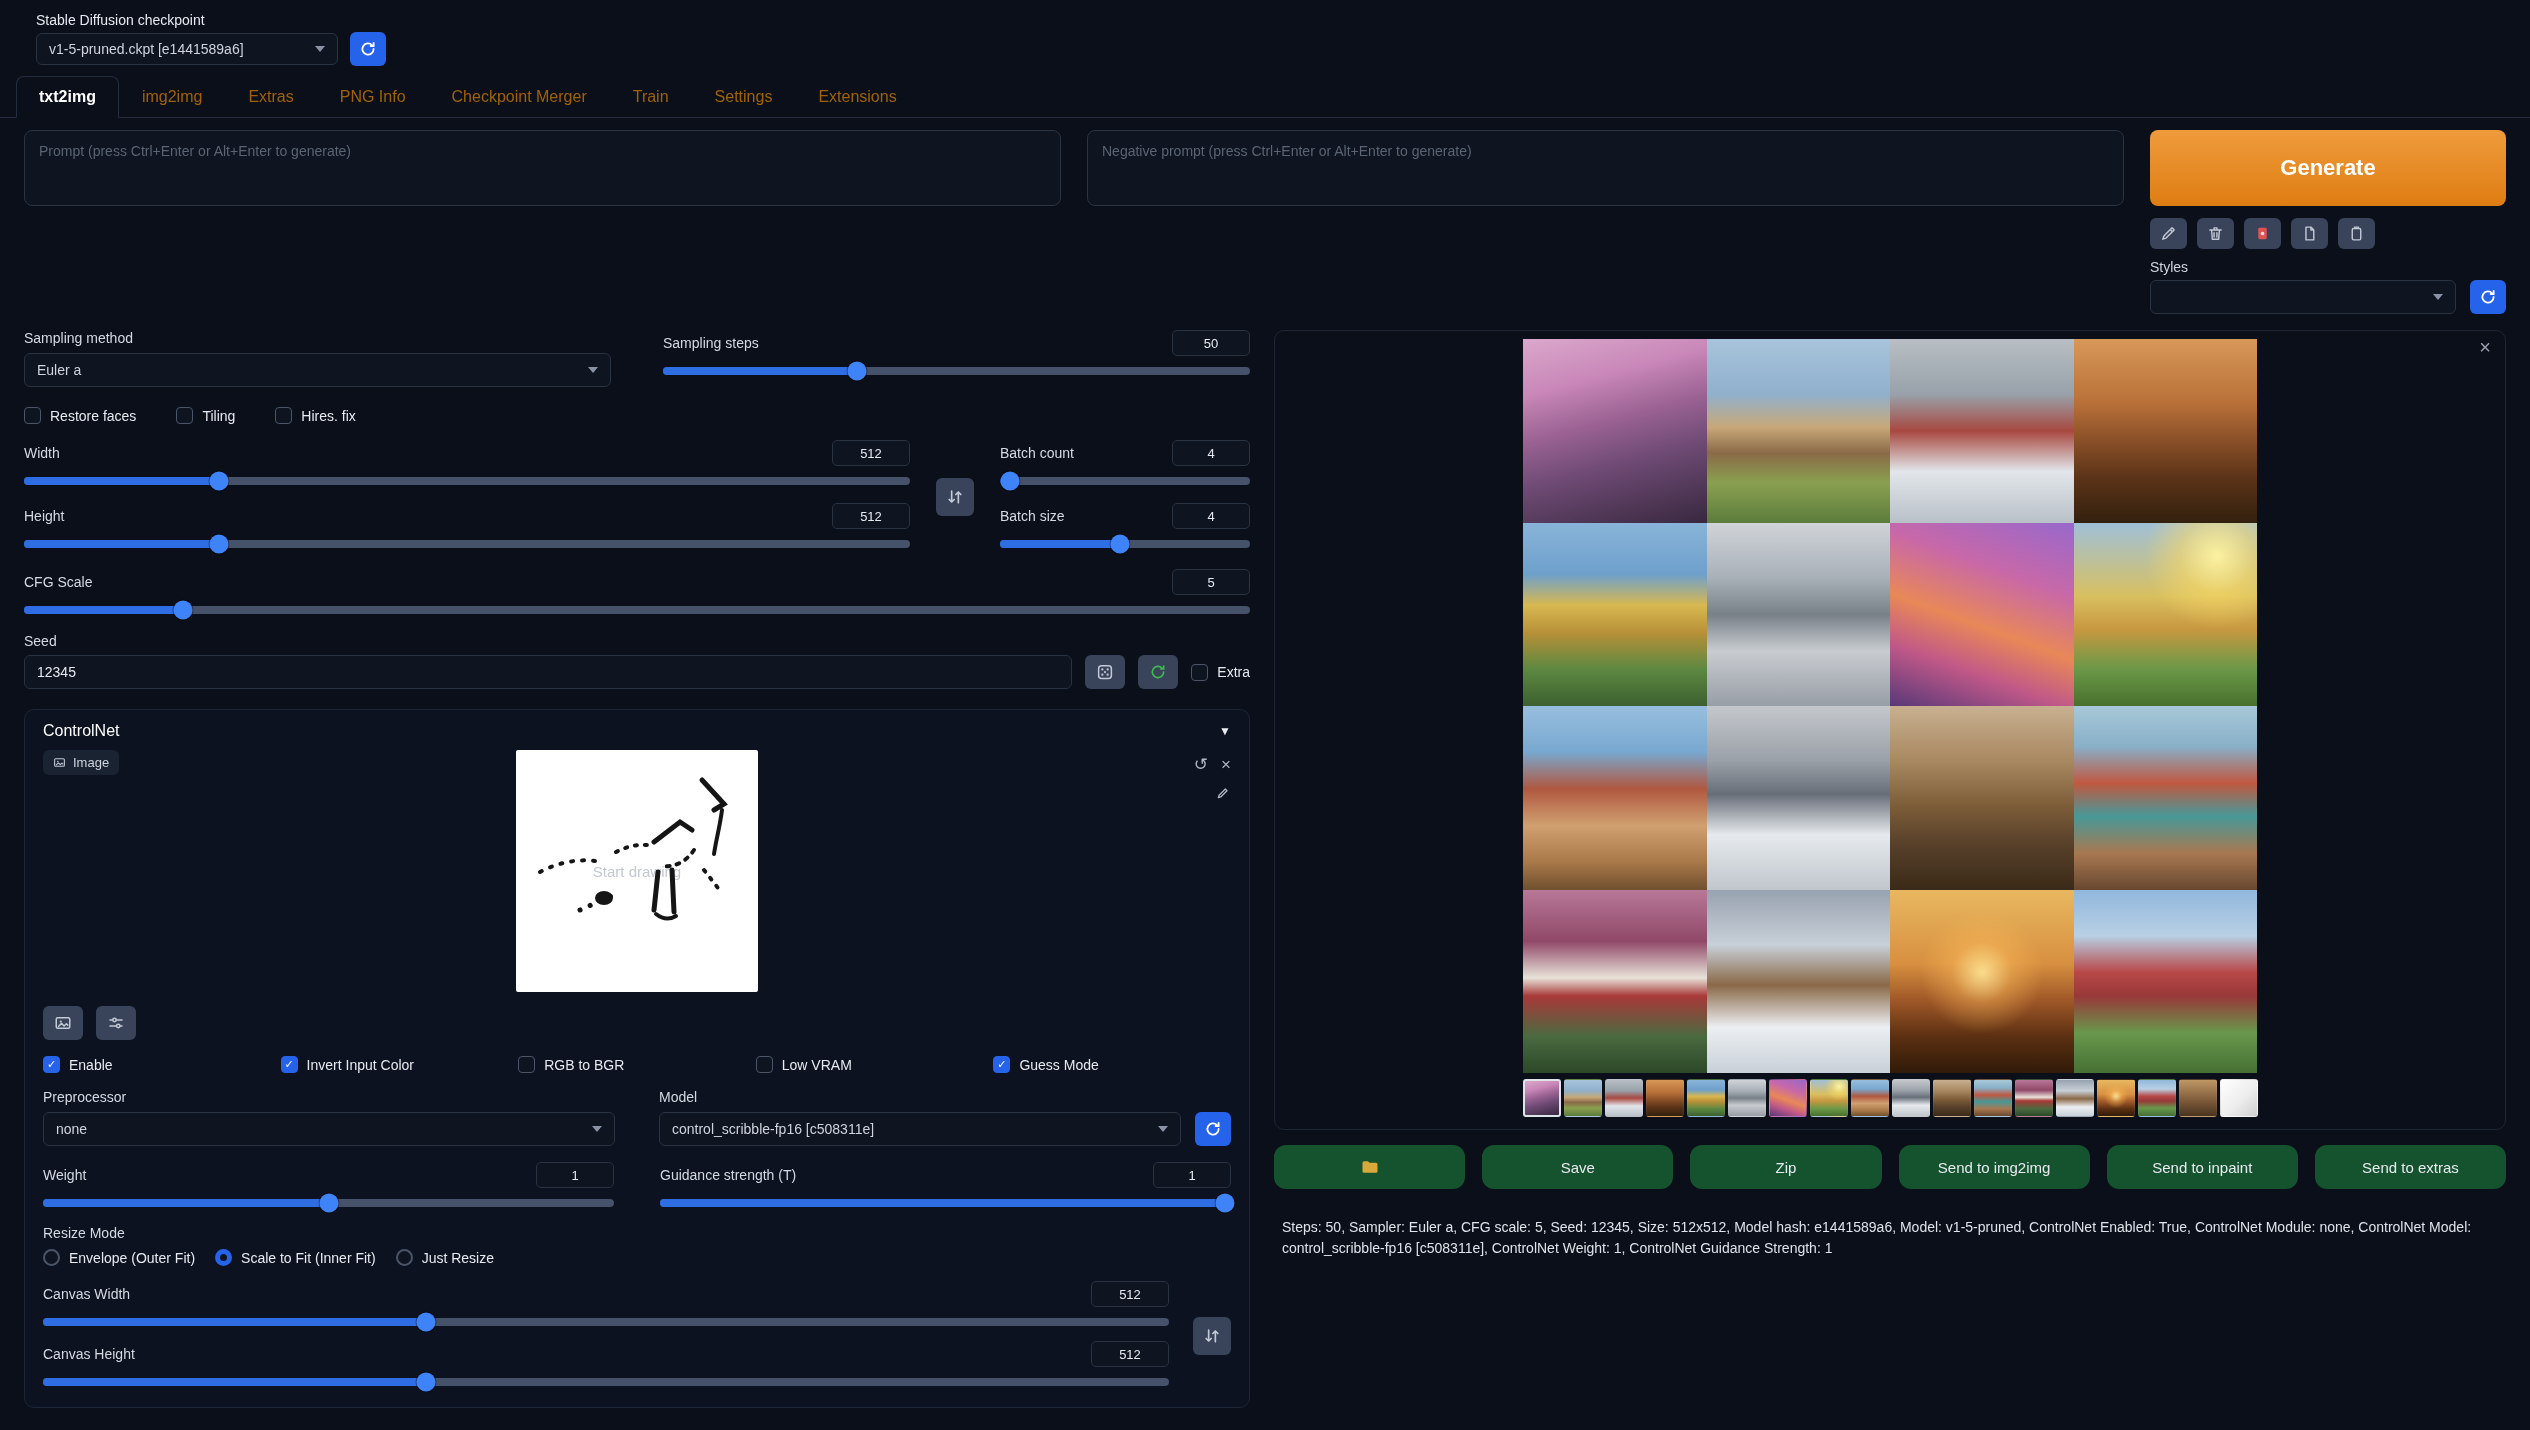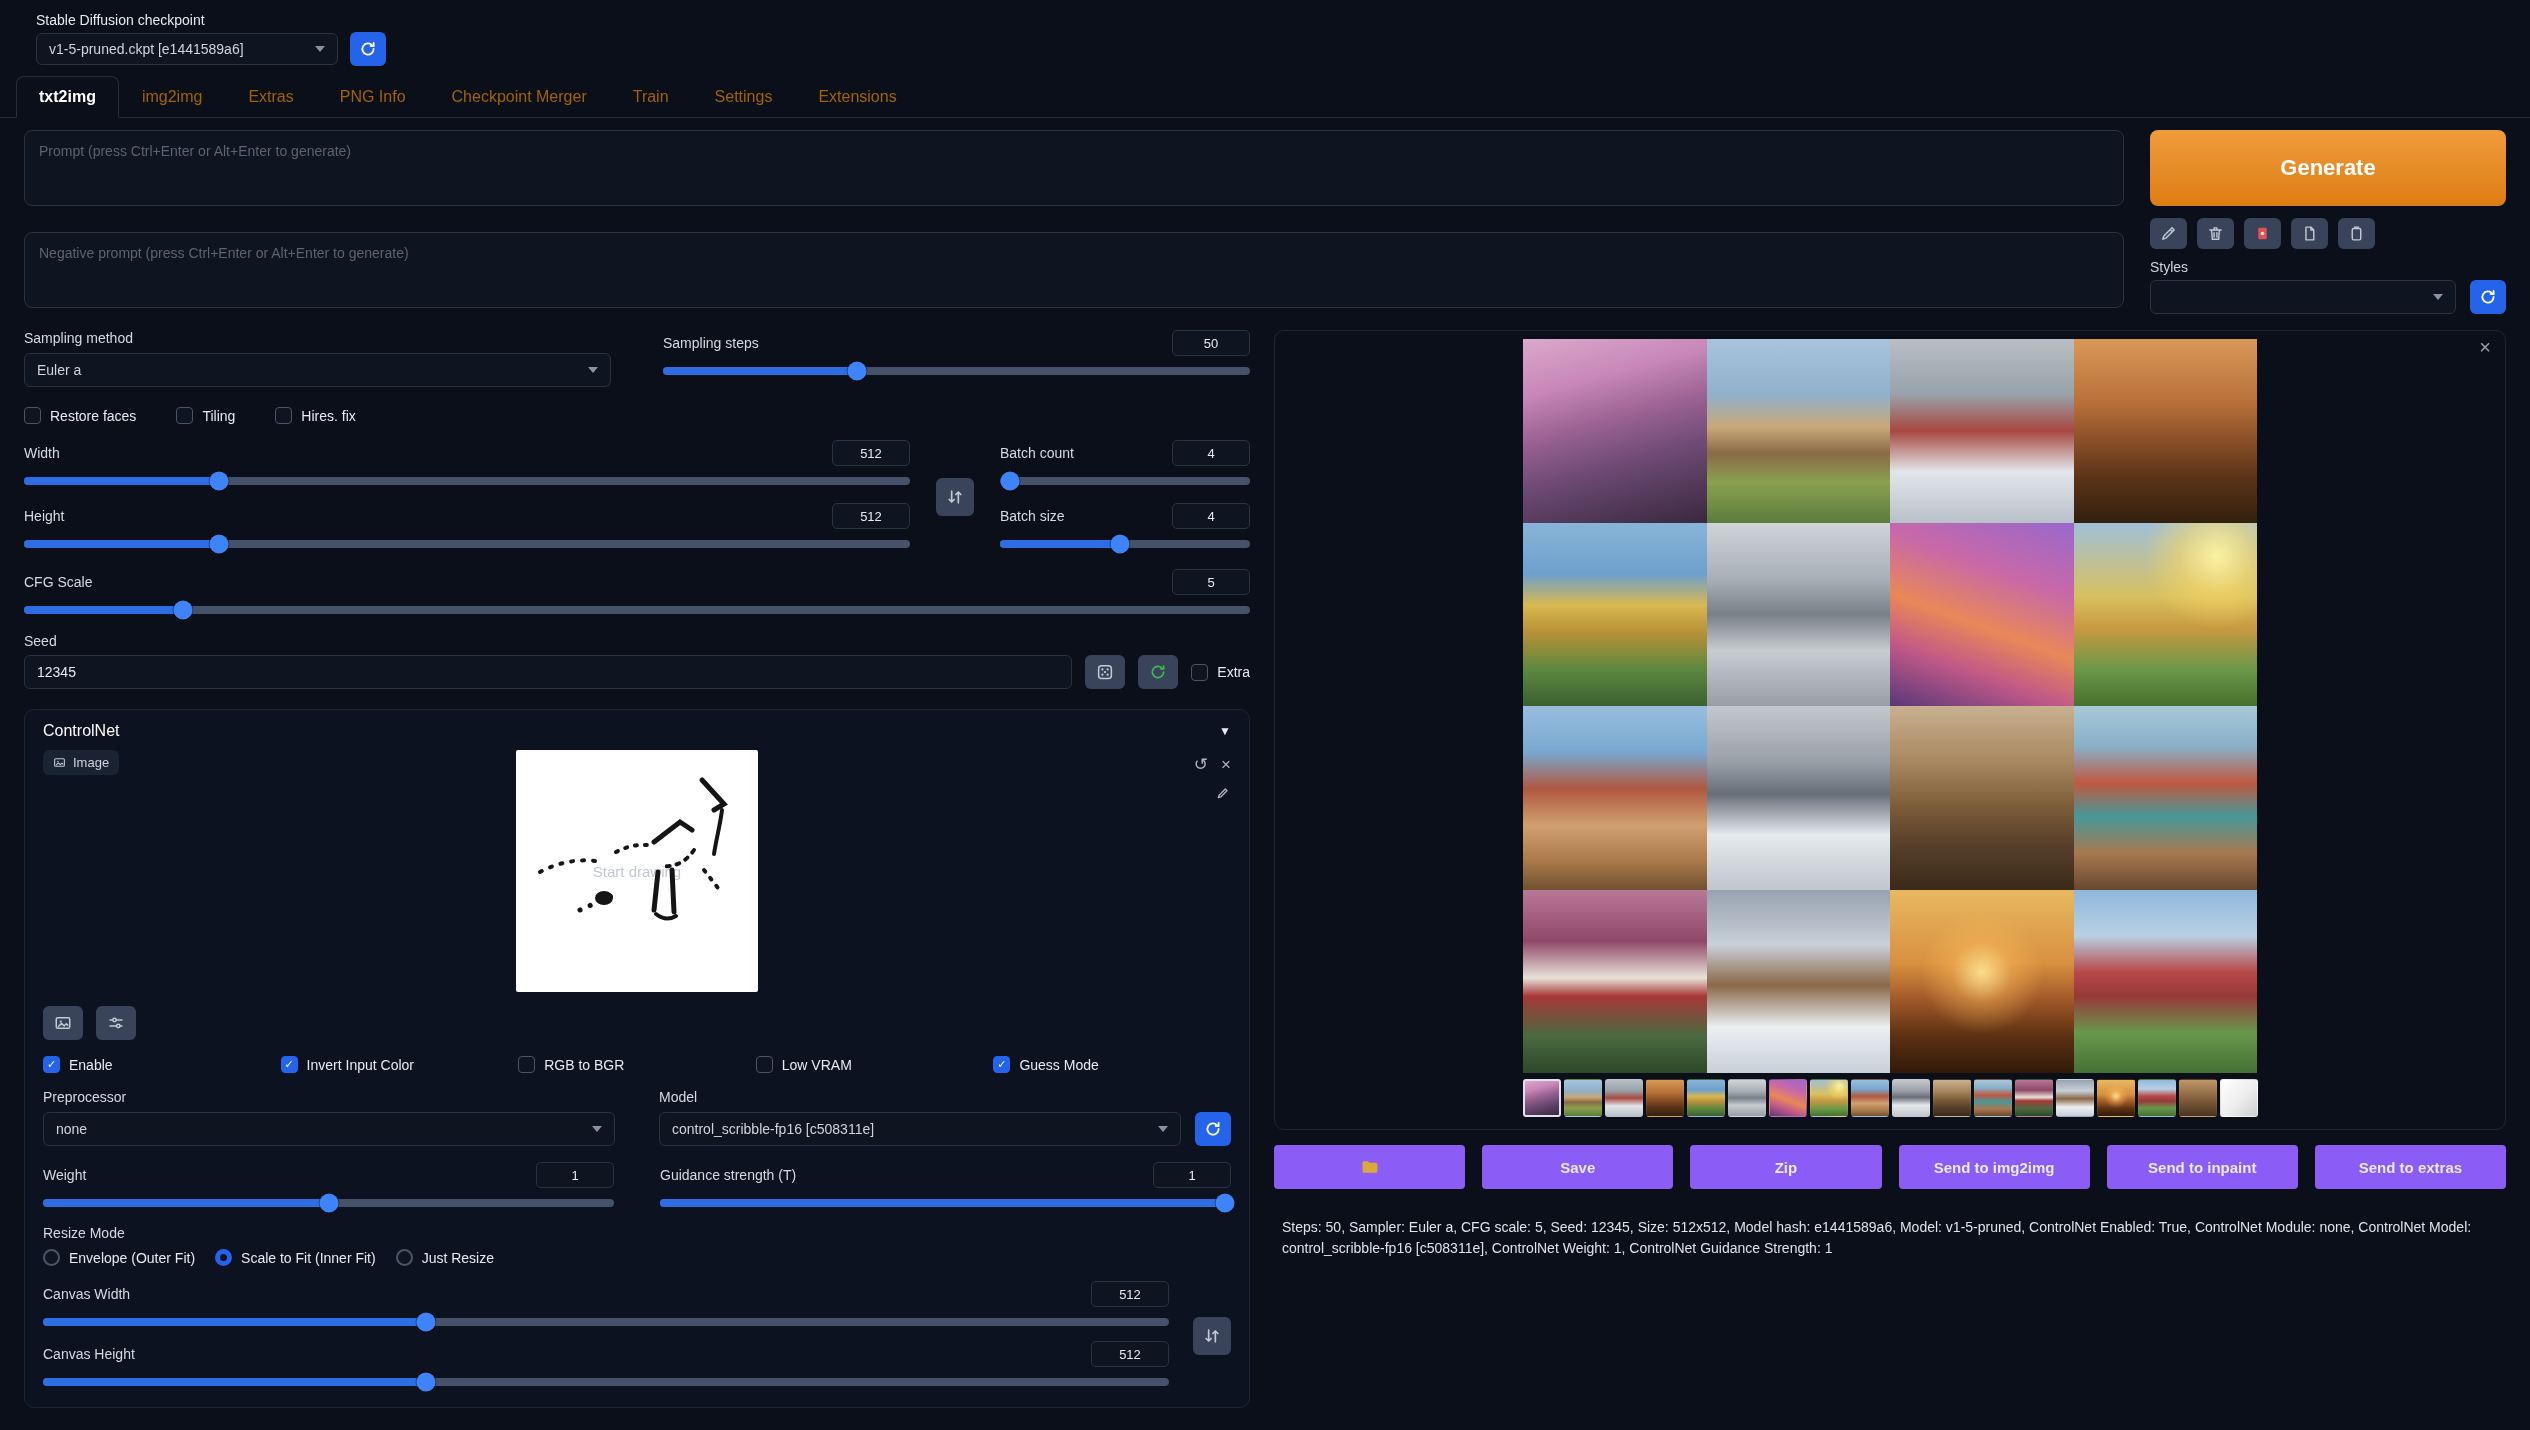--- a/index.html
+++ b/index.html
@@ -21,21 +21,21 @@
 .icon-btn.gray{width:40px;height:34px;background:#39445a}
 .icon-btn.gray svg{width:18px;height:18px}
 
 
 .tabs{display:flex;align-items:flex-end;padding:0 16px;margin-top:10px;border-bottom:1px solid #242d40}
 .tab{padding:11px 22px;font-size:16px;color:#a16207;cursor:pointer;border:1px solid transparent;border-radius:8px 8px 0 0;margin-bottom:-1px}
 .tab.active{color:#fff;border-color:#242d40;border-bottom-color:#0b0f19;background:#0b0f19;font-weight:700}
 
 
 .prompt-region{display:flex;gap:26px;padding:12px 24px 0 24px}
-.prompt-col{flex:1;display:flex;flex-direction:column;gap:26px}
+.prompt-col{flex:1;display:flex;flex-direction:row;gap:26px}
 textarea.prompt-box{width:100%;height:76px;background:#0e1420;border:1px solid #2a3342;border-radius:8px;resize:none;padding:12px 14px;font-family:inherit;font-size:14px;color:#e7eaf0;outline:none}
 textarea.prompt-box::placeholder{color:#5b6472}
 .gen-col{width:356px;flex:none}
 .generate-btn{width:100%;height:76px;border-radius:8px;background:linear-gradient(180deg,#ef9b3c,#de7d12);color:#fff;font-size:22px;font-weight:700}
 .tool-row{display:flex;gap:10px;margin-top:12px}
 .tool-btn{width:37px;height:31px;background:#39445a;border-radius:6px;display:flex;align-items:center;justify-content:center}
 .tool-btn svg{width:17px;height:17px}
 .styles-label{font-size:14px;color:#cfd4dd;margin-top:10px}
 .styles-row{display:flex;align-items:center;gap:14px;margin-top:5px}
 .styles-select{flex:1}
@@ -106,21 +106,21 @@
 
 
 .gallery-box{position:relative;height:800px;border:1px solid #1d2636;border-radius:10px;background:#0b0f19;padding-top:8px}
 .gal-close{position:absolute;top:6px;right:14px;color:#9aa2b2;font-size:20px;cursor:pointer;line-height:1}
 .gal-grid{width:734px;margin:0 auto;display:grid;grid-template-columns:repeat(4,183.5px)}
 .gcell{height:183.5px;cursor:pointer}
 .gal-thumbs{display:flex;justify-content:center;gap:3px;margin-top:6px}
 .thumb{width:38px;height:38px;border-radius:3px;cursor:pointer;border:1px solid rgba(255,255,255,.06)}
 .thumb.sel{border:2px solid #dfe3ea}
 .out-btns{display:flex;gap:17px;margin-top:15px}
-.out-btn{flex:1;height:44px;background:#8b5cf6;border-radius:4px;color:#e7eaf0;font-size:15px;display:flex;align-items:center;justify-content:center;font-weight:700}
+.out-btn{flex:1;height:44px;background:#14532d;border-radius:12px;color:#e7eaf0;font-size:15px;display:flex;align-items:center;justify-content:center;font-weight:400}
 .out-btn svg{width:20px;height:20px}
 .gen-info{margin-top:28px;padding:0 8px}
 .params{font-size:14px;color:#dfe3ea;line-height:1.5}
 .perf{margin-top:8px;font-size:12.5px;color:#4c5567}
 </style>
 </head>
 <body>
 
 <div class="topbar">
   <div class="ckpt-label">Stable Diffusion checkpoint</div>

